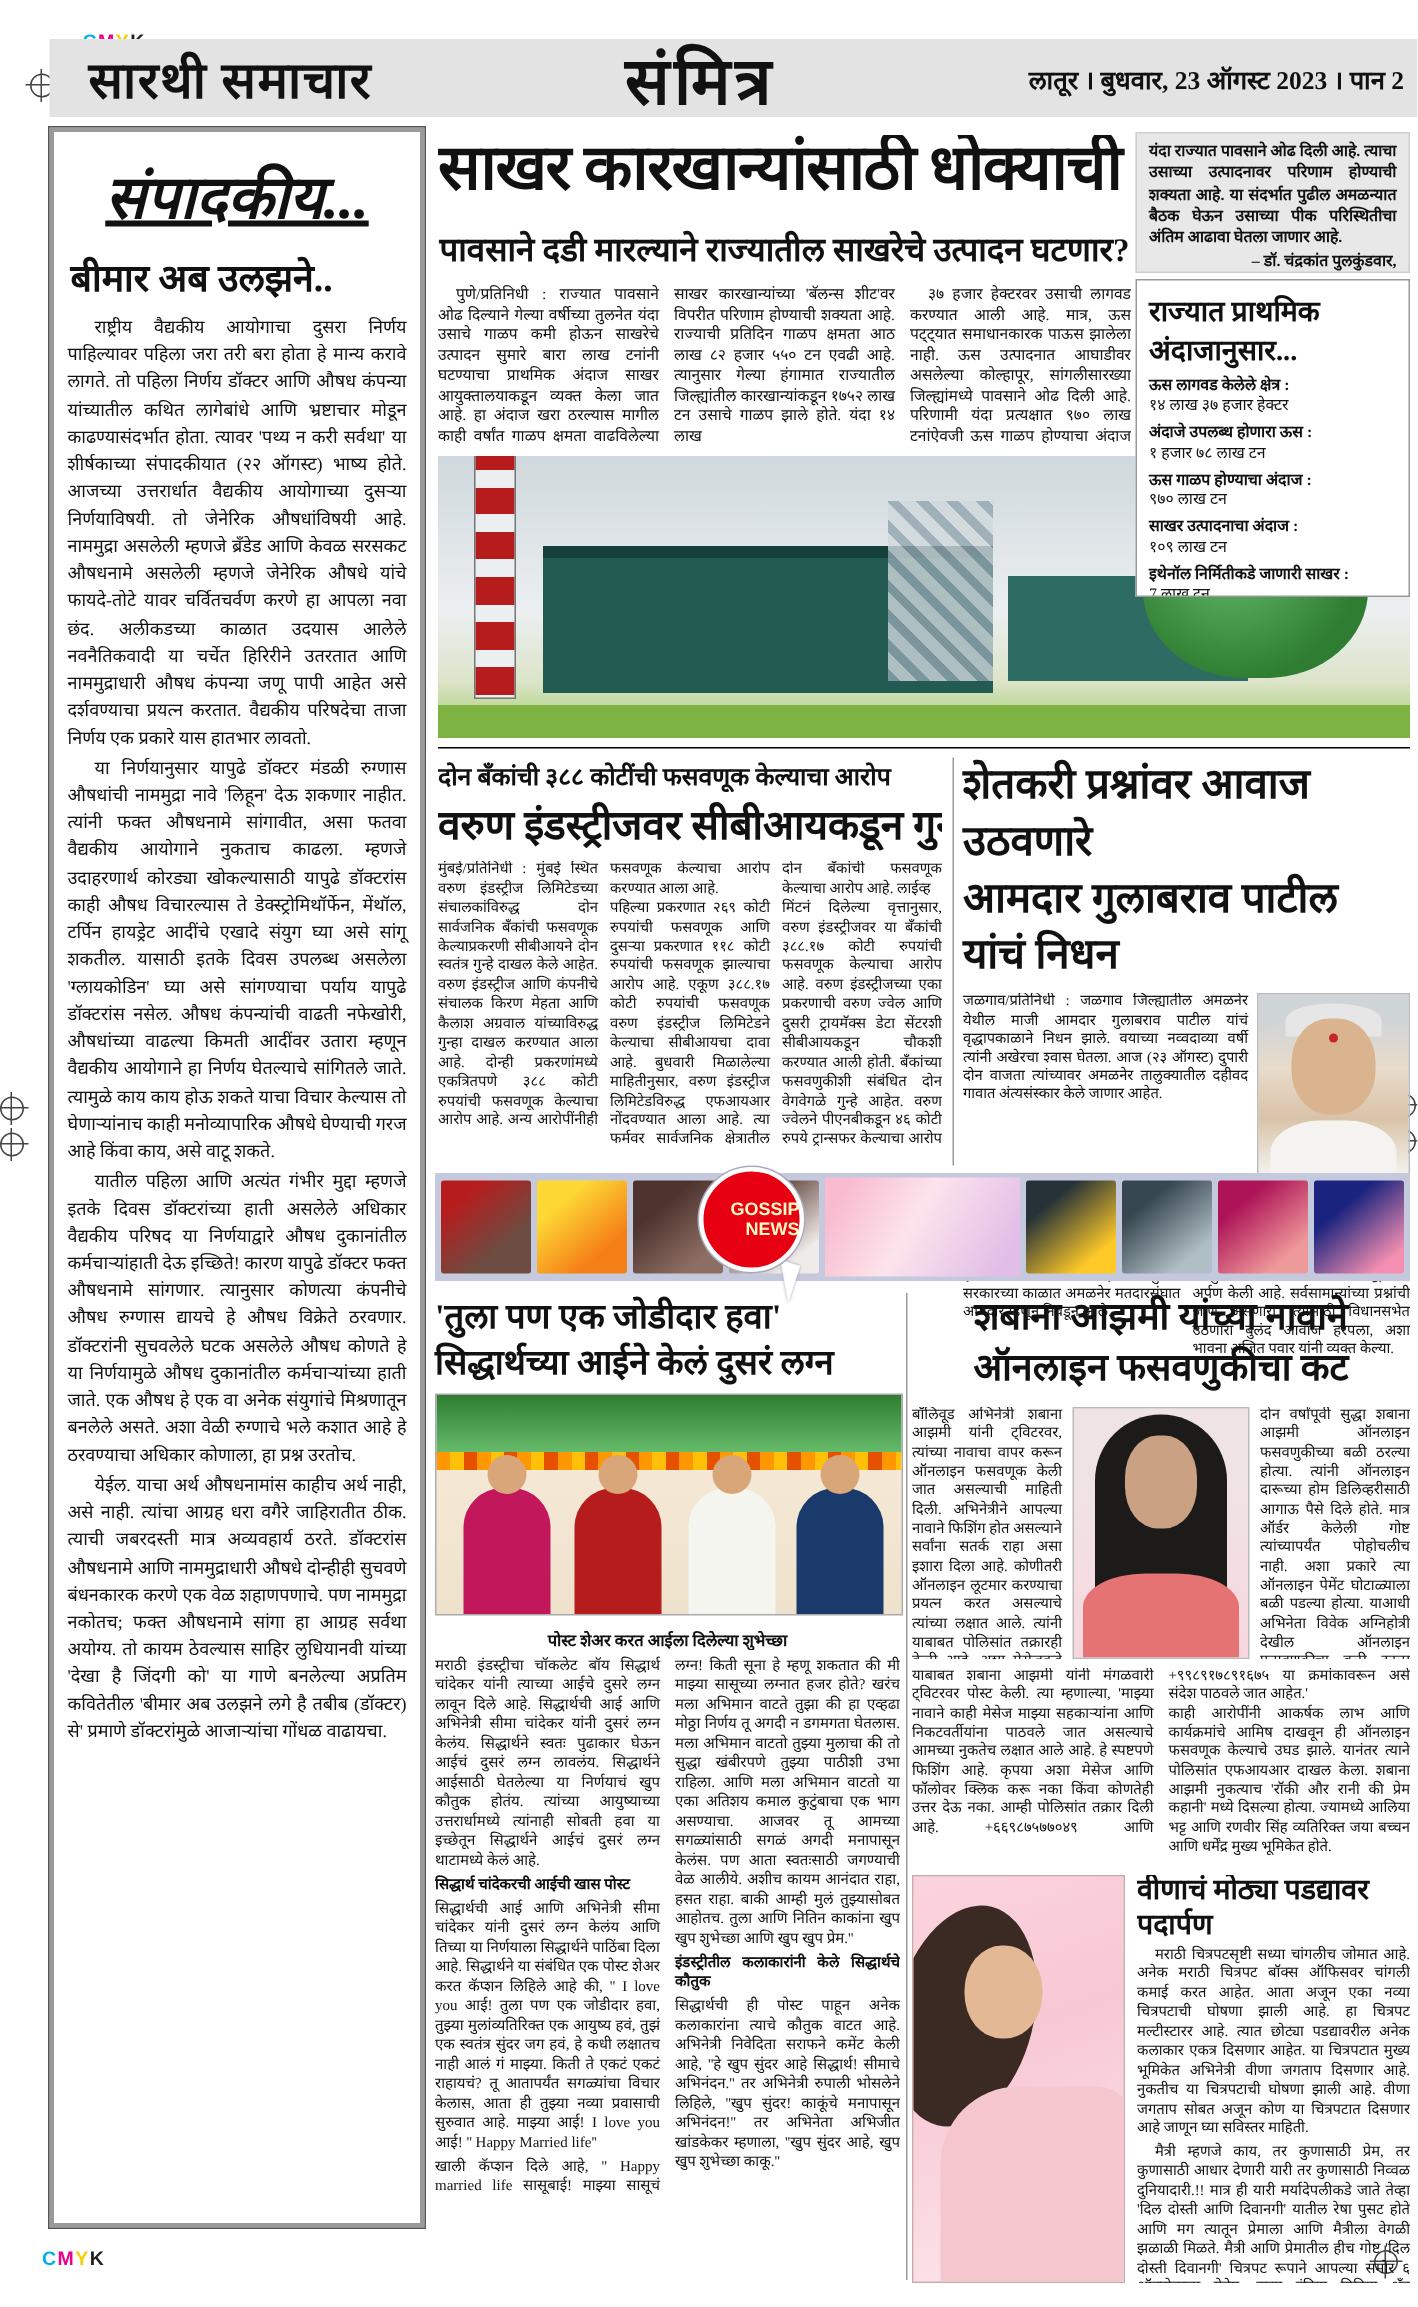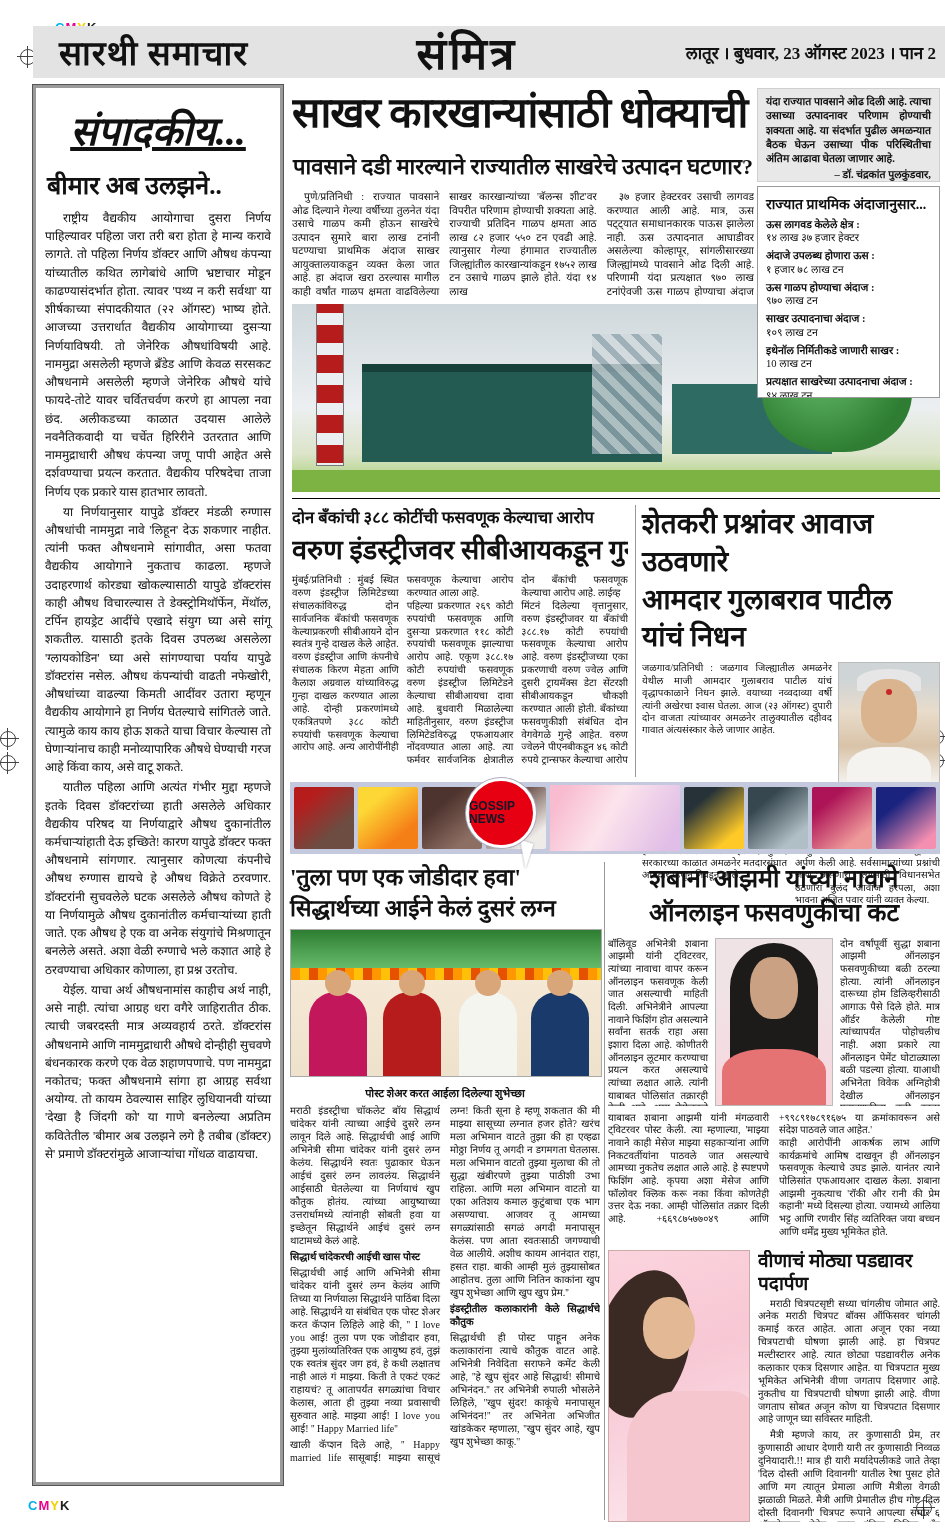--- a/index.html
+++ b/index.html
@@ -36,21 +36,21 @@
   .lead-cols{left:292px;top:190px;width:462px;height:112px;column-count:3;column-gap:10px;
              font-size:10.4px;line-height:1.3;text-align:justify;overflow:hidden;}
   .lead-cols p{margin:0;text-indent:12px;}
 
   .quote-box{left:757px;top:88px;width:183px;height:94px;background:#e8e8e8;border:1px solid #cfcfcf;
              padding:6px 8px;box-sizing:border-box;font-size:10.6px;font-weight:bold;line-height:1.35;text-align:justify;overflow:hidden;}
   .quote-attr{text-align:right;margin-top:2px;}
 
   .stats-box{left:757px;top:186px;width:183px;height:212px;background:#fff;border:1px solid #999;
              padding:7px 8px;box-sizing:border-box;overflow:hidden;z-index:3;}
-  .stats-title{font-weight:900;font-size:14px;margin-bottom:5px;}
+  .stats-title{font-weight:900;font-size:19px;margin-bottom:5px;}
   .stat{font-size:10.6px;line-height:1.25;margin-bottom:5px;}
   .stat .lb{font-weight:bold;display:block;}
 
   
   .factory-photo{left:292px;top:304px;width:648px;height:188px;overflow:hidden;
       background:linear-gradient(#cfd8dc,#eceff1 55%,#dce4c9 80%,#9ccc65);}
   .fp-chimney{position:absolute;left:24px;top:-40px;width:26px;height:200px;
       background:repeating-linear-gradient(#b71c1c 0 18px,#eceff1 18px 30px);border:1px solid #777;}
   .fp-build1{position:absolute;left:70px;top:60px;width:300px;height:90px;background:#235a52;border-top:8px solid #16403a;}
   .fp-build2{position:absolute;left:380px;top:80px;width:160px;height:70px;background:#2e6b62;}
@@ -93,22 +93,22 @@
   .gp2{background:linear-gradient(140deg,#fdd835 25%,#f57f17 75%);}
   .gp3{background:linear-gradient(140deg,#4e342e 30%,#8d6e63 80%);}
   .gp4{background:linear-gradient(140deg,#5d4037 25%,#efebe9 80%);}
   .gwhisper{height:66px;flex:1;background:linear-gradient(120deg,#f8bbd0 10%,#fce4ec 45%,#e1bee7 90%);}
   .gp5{background:linear-gradient(140deg,#263238 25%,#ffca28 80%);}
   .gp6{background:linear-gradient(140deg,#37474f 25%,#b0bec5 80%);}
   .gp7{background:linear-gradient(140deg,#ad1457 25%,#ef9a9a 80%);}
   .gp8{background:linear-gradient(140deg,#1a237e 30%,#f48fb1 85%);}
   .gossip-badge{position:absolute;left:466px;top:778px;width:64px;height:64px;border-radius:50%;
       background:#e60012;border:3px solid #fff;box-shadow:0 0 0 1px #aab;display:flex;flex-direction:column;
-      align-items:flex-start;justify-content:center;z-index:5;font-family:"Liberation Sans",sans-serif;
-      color:#0f172a;font-weight:bold;font-size:12px;line-height:1.1;text-align:center;}
+      align-items:flex-end;justify-content:center;z-index:5;font-family:"Liberation Sans",sans-serif;
+      color:#fef9c3;font-weight:bold;font-size:12px;line-height:1.1;text-align:center;}
   .gossip-tail{position:absolute;left:508px;top:840px;width:0;height:0;z-index:4;
       border-left:8px solid transparent;border-right:14px solid #fff;border-bottom:26px solid transparent;
       transform:rotate(18deg);filter:drop-shadow(0 0 1px #99a);}
 
   
   .wed{left:290px;top:862px;width:310px;}
   .wed-head{font-weight:900;font-size:23px;line-height:1.35;}
   .wed-photo{width:310px;height:146px;margin-top:5px;position:relative;overflow:hidden;border:1px solid #aaa;
       background:linear-gradient(#2e7d32 0%,#66bb6a 26%,#f5e9d7 27%,#efe2cc 100%);}
   .wp-garland{position:absolute;left:0;top:26%;width:100%;height:12px;
@@ -189,21 +189,21 @@
     <div class="quote-attr">– डॉ. चंद्रकांत पुलकुंडवार,</div>
 
   </div>
 
   <div class="abs stats-box">
     <div class="stats-title">राज्यात प्राथमिक अंदाजानुसार...</div>
     <div class="stat"><span class="lb">ऊस लागवड केलेले क्षेत्र :</span><span>१४ लाख ३७ हजार हेक्टर</span></div>
     <div class="stat"><span class="lb">अंदाजे उपलब्ध होणारा ऊस :</span><span>१ हजार ७८ लाख टन</span></div>
     <div class="stat"><span class="lb">ऊस गाळप होण्याचा अंदाज :</span><span>९७० लाख टन</span></div>
     <div class="stat"><span class="lb">साखर उत्पादनाचा अंदाज :</span><span>१०९ लाख टन</span></div>
-    <div class="stat"><span class="lb">इथेनॉल निर्मितीकडे जाणारी साखर :</span><span>10 लाख टन</span></div>
+    <div class="stat"><span class="lb">इथेनॉल निर्मितीकडे जाणारी साखर :</span><span>7 लाख टन</span></div>
     <div class="stat"><span class="lb">प्रत्यक्षात साखरेच्या उत्पादनाचा अंदाज :</span><span>९४ लाख टन</span></div>
   </div>
 
   <div class="abs lead-cols">
     <p>पुणे/प्रतिनिधी : राज्यात पावसाने ओढ दिल्याने गेल्या वर्षीच्या तुलनेत यंदा उसाचे गाळप कमी होऊन साखरेचे उत्पादन सुमारे बारा लाख टनांनी घटण्याचा प्राथमिक अंदाज साखर आयुक्तालयाकडून व्यक्त केला जात आहे. हा अंदाज खरा ठरल्यास मागील काही वर्षांत गाळप क्षमता वाढविलेल्या साखर कारखान्यांच्या 'बॅलन्स शीट'वर विपरीत परिणाम होण्याची शक्यता आहे. राज्याची प्रतिदिन गाळप क्षमता आठ लाख ८२ हजार ५५० टन एवढी आहे. त्यानुसार गेल्या हंगामात राज्यातील जिल्ह्यांतील कारखान्यांकडून १७५२ लाख टन उसाचे गाळप झाले होते. यंदा १४ लाख</p>
     <p>३७ हजार हेक्टरवर उसाची लागवड करण्यात आली आहे. मात्र, ऊस पट्ट्यात समाधानकारक पाऊस झालेला नाही. ऊस उत्पादनात आघाडीवर असलेल्या कोल्हापूर, सांगलीसारख्या जिल्ह्यांमध्ये पावसाने ओढ दिली आहे. परिणामी यंदा प्रत्यक्षात ९७० लाख टनांऐवजी ऊस गाळप होण्याचा अंदाज असून, गेल्या वर्षीच्या तुलनेत सुमारे ८३ लाख ९१ हजार टनांनी गाळप कमी होण्याचा प्राथमिक अंदाज आहे. त्यातून</p>
 
   </div>
 
   <div class="abs factory-photo">

